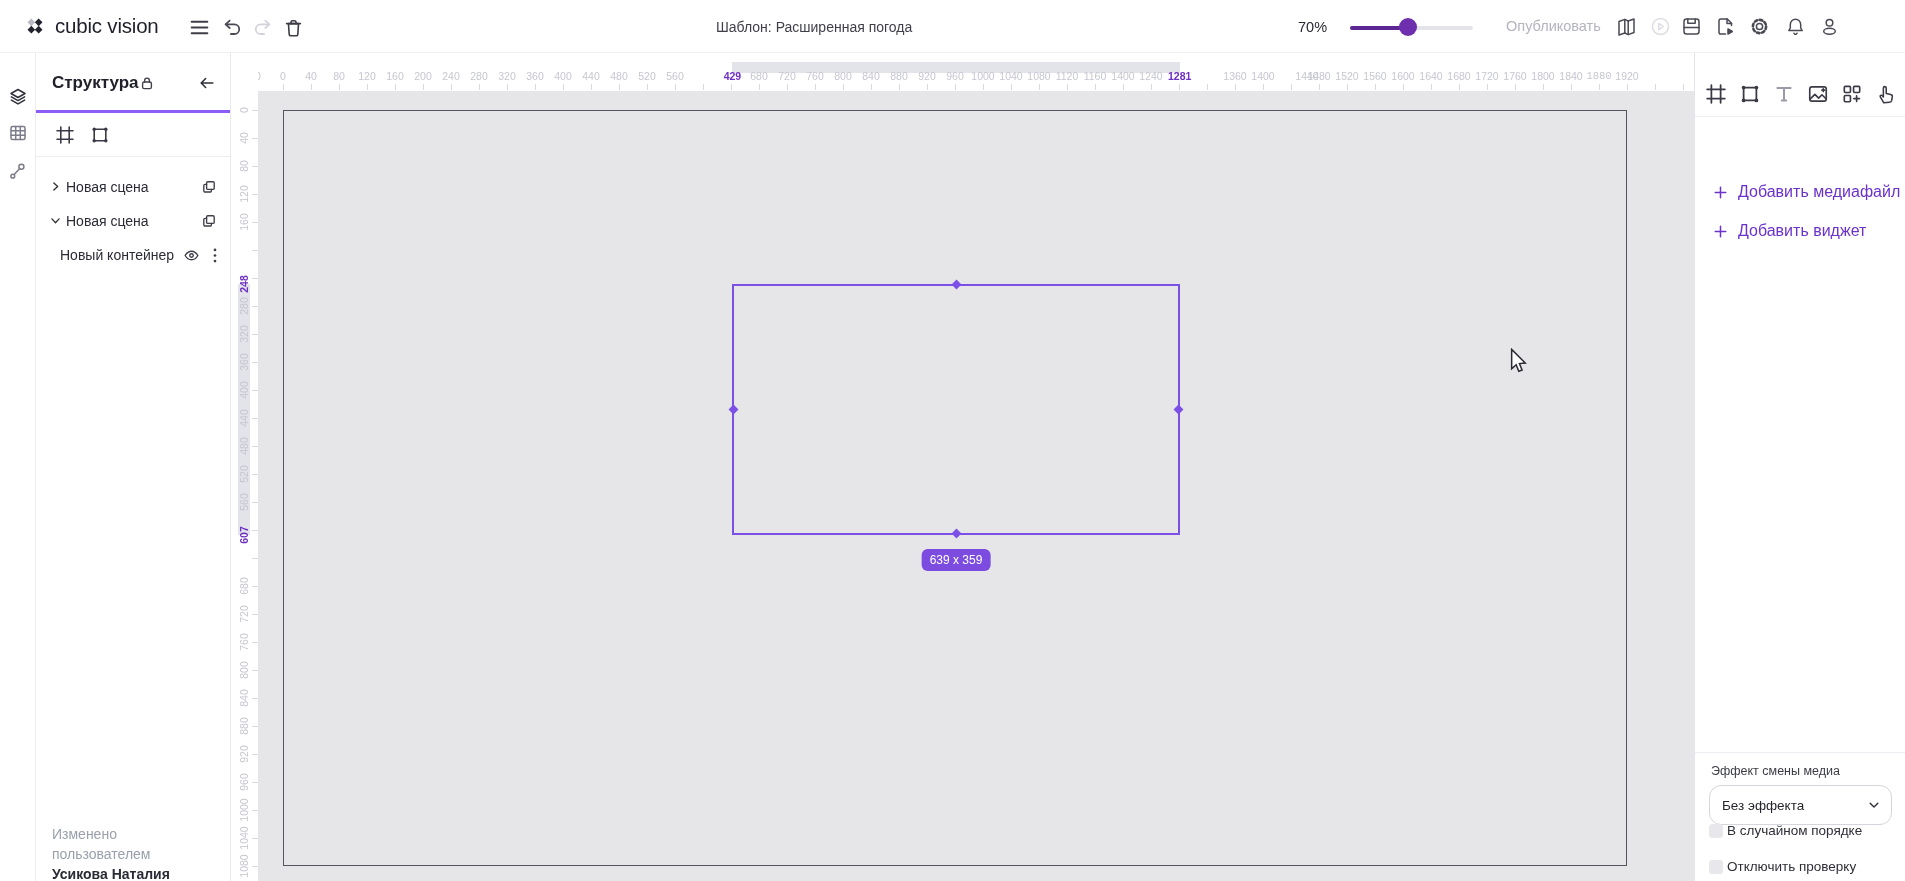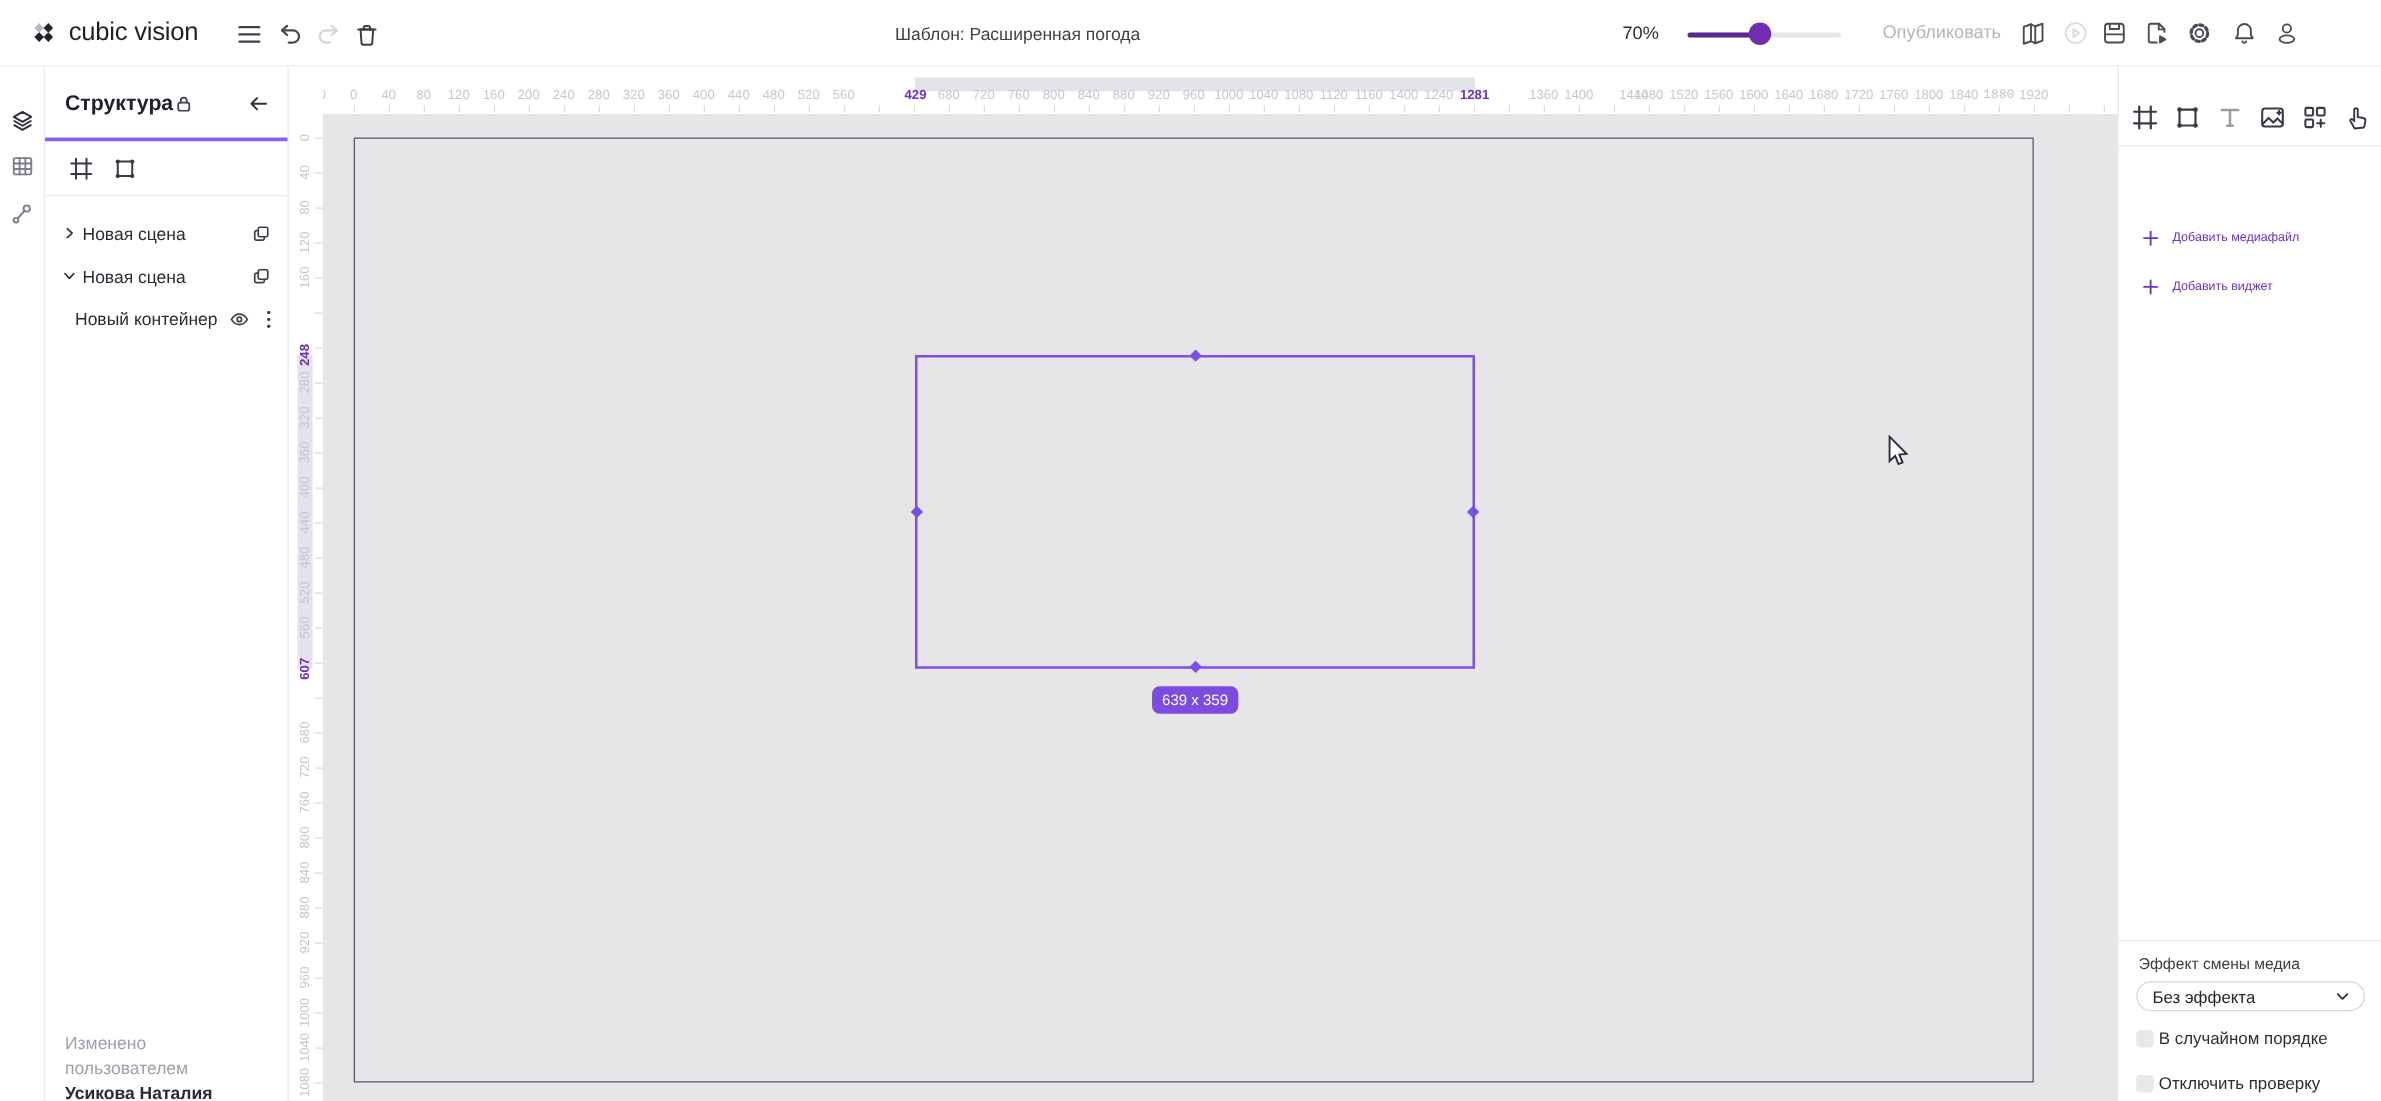--- a/index.html
+++ b/index.html
@@ -67,26 +67,26 @@
 
 
 #rightpanel{position:absolute;right:0;top:53px;bottom:0;width:211px;background:#fff;border-left:1px solid #e4e4ea;z-index:20}
 #rp-toolbar{position:absolute;left:0;top:0;width:100%;height:64px;border-bottom:1px solid #ededf2;display:flex;align-items:flex-end;padding:0 0 11px 10px;gap:12px}
 .rp-tool{width:22px;height:22px;cursor:pointer;background:none;border:none;padding:0}
 #rp-tabs{position:absolute;left:0;top:64px;width:100%;height:43px;border-bottom:1px solid #ededf2;display:flex}
 #tab-list{width:44px;border-right:1px solid #ededf2;display:flex;align-items:center;justify-content:center;cursor:pointer}
 #tab-content{width:122px;border-right:1px solid #ededf2;display:flex;align-items:center;justify-content:center;gap:8px;cursor:pointer}
 #tab-content span{font-size:13.5px;font-weight:700;color:#23232d}
 #tab-actions{flex:1;display:flex;align-items:center;justify-content:center;cursor:pointer}
-.add-link{position:absolute;left:18px;display:flex;align-items:center;gap:10px;color:#6c32cc;font-size:10px;font-weight:500;cursor:pointer;background:none;border:none}
+.add-link{position:absolute;left:18px;display:flex;align-items:center;gap:10px;color:#6c32cc;font-size:16px;font-weight:500;cursor:pointer;background:none;border:none}
 #add-media{top:130px}
 #add-widget{top:169px}
 #rp-bottom{position:absolute;left:0;top:699px;width:100%;border-top:1px solid #ededf2}
 #effect-label{position:absolute;left:16px;top:11px;font-size:12.5px;color:#3c3c46;white-space:nowrap}
-#effect-select{position:absolute;left:14px;top:32px;width:183px;height:24px;border:1px solid #d5d5dd;border-radius:12px;display:flex;align-items:center;justify-content:space-between;padding:0 10px 0 12px;cursor:pointer;background:#fff}
+#effect-select{position:absolute;left:14px;top:32px;width:183px;height:40px;border:1px solid #d5d5dd;border-radius:12px;display:flex;align-items:center;justify-content:space-between;padding:0 10px 0 12px;cursor:pointer;background:#fff}
 #effect-select span{font-size:13.5px;color:#26262f}
 .cb-row{position:absolute;left:14px;display:flex;align-items:center;gap:4px;cursor:pointer}
 #cb1{top:70px}#cb2{top:106px}
 .cb-box{width:14px;height:14px;border-radius:3.5px;background:#e7e7ec}
 .cb-label{font-size:13.5px;color:#2e2e38;white-space:nowrap}
 </style>
 </head>
 <body>
 
 <div id="topbar">

